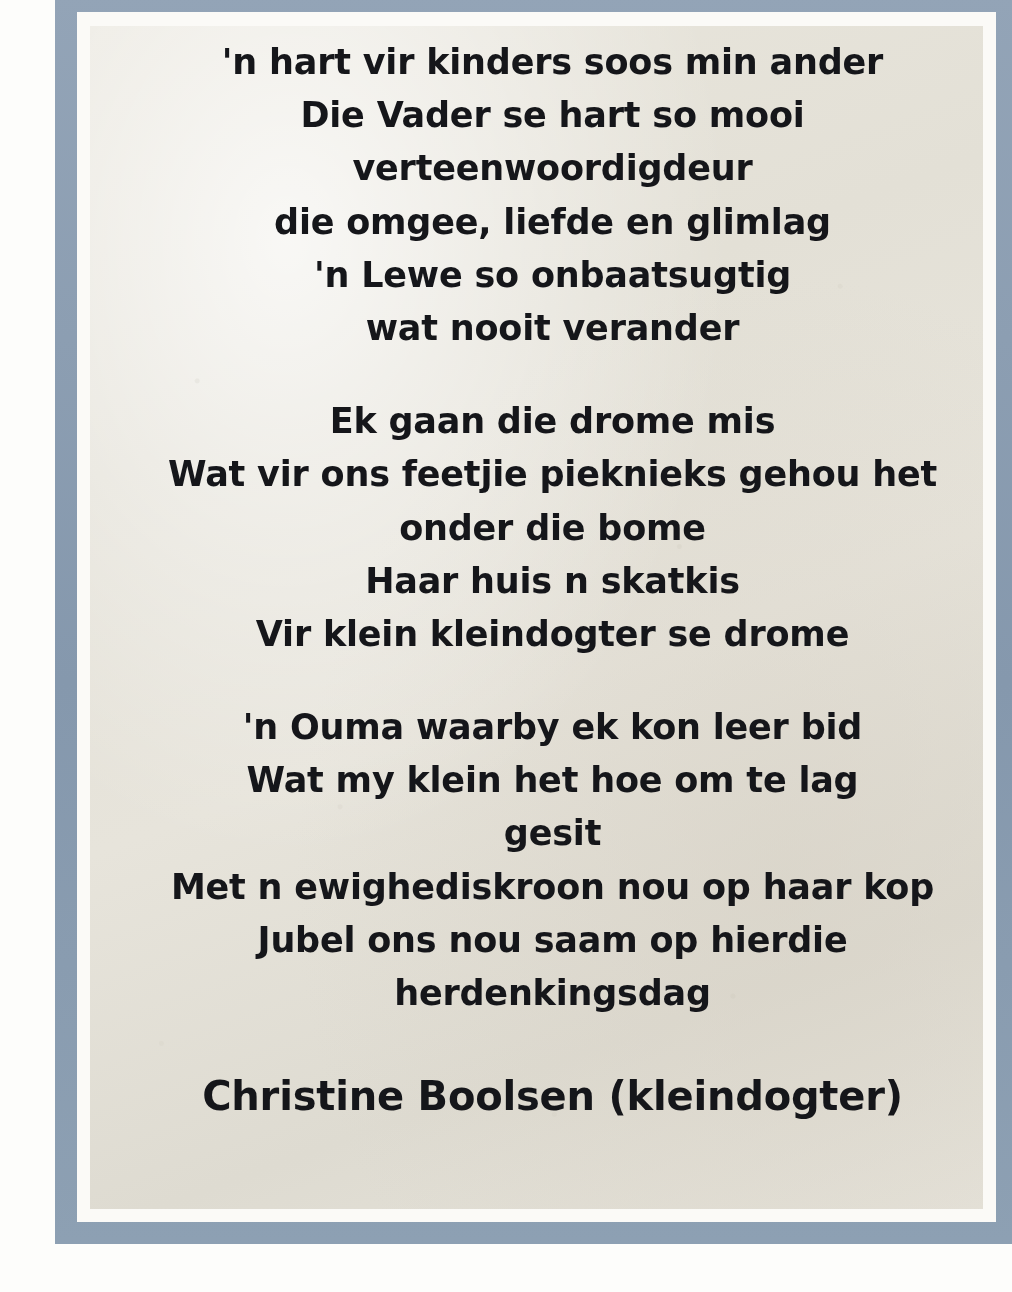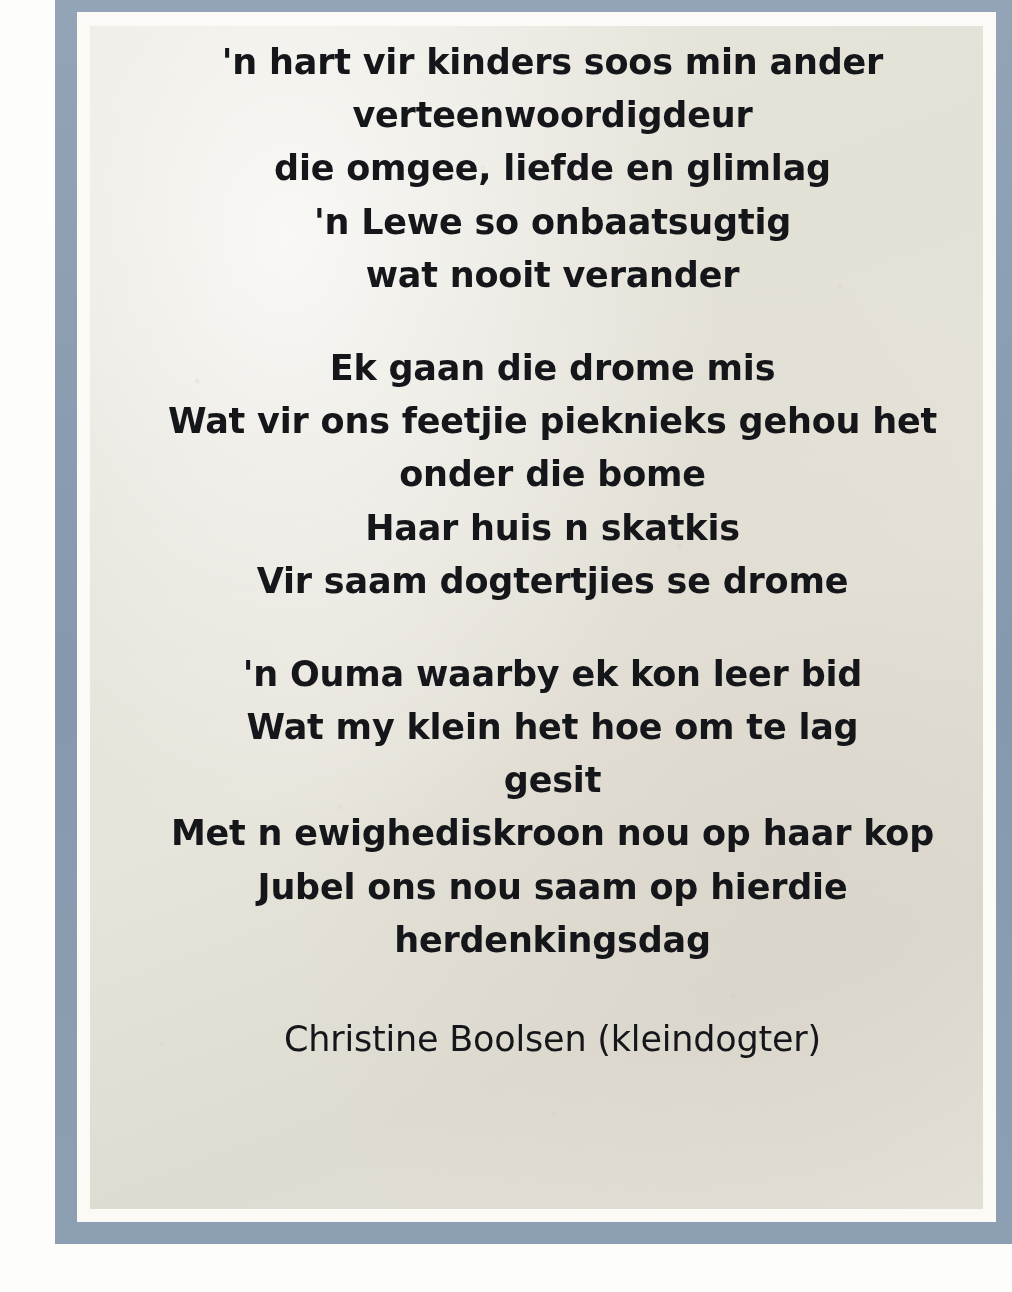--- a/index.html
+++ b/index.html
@@ -103,53 +103,54 @@
   }
   .stanza {
     margin: 0 0 40px 0;
   }
   .stanza:last-of-type { margin-bottom: 0; }
   .line {
     white-space: pre-wrap;
   }
   .signature {
     margin-top: 46px;
-    font-size: 35px;
-    font-weight: normal;
+    font-size: 40px;
+    font-weight: bold;
   }
 </style>
 </head>
 <body>
 
 <div id="scan-page">
 
   <div id="scan-left-margin"></div>
   <div id="scan-bottom-margin"></div>
 
   <div id="card-frame">
     <div id="card-mount">
       <div id="card-paper">
         <div id="paper-grain"></div>
 
         <div class="poem">
 
           <div class="stanza">
             <div class="line">'n hart vir kinders soos min ander</div>
+            <div class="line">Die Vader se hart so mooi</div>
             <div class="line">verteenwoordigdeur</div>
             <div class="line">die omgee, liefde en glimlag</div>
             <div class="line">'n Lewe so onbaatsugtig</div>
             <div class="line">wat nooit verander</div>
           </div>
 
           <div class="stanza">
             <div class="line">Ek gaan die drome mis</div>
             <div class="line">Wat vir ons feetjie pieknieks gehou het</div>
             <div class="line">onder die bome</div>
             <div class="line">Haar huis n skatkis</div>
-            <div class="line">Vir saam dogtertjies se drome</div>
+            <div class="line">Vir klein kleindogter se drome</div>
           </div>
 
           <div class="stanza">
             <div class="line">'n Ouma waarby ek kon leer bid</div>
             <div class="line">Wat my klein het hoe om te lag</div>
             <div class="line">gesit</div>
             <div class="line">Met n ewighediskroon nou op haar kop</div>
             <div class="line">Jubel ons nou saam op hierdie</div>
             <div class="line">herdenkingsdag</div>
           </div>

